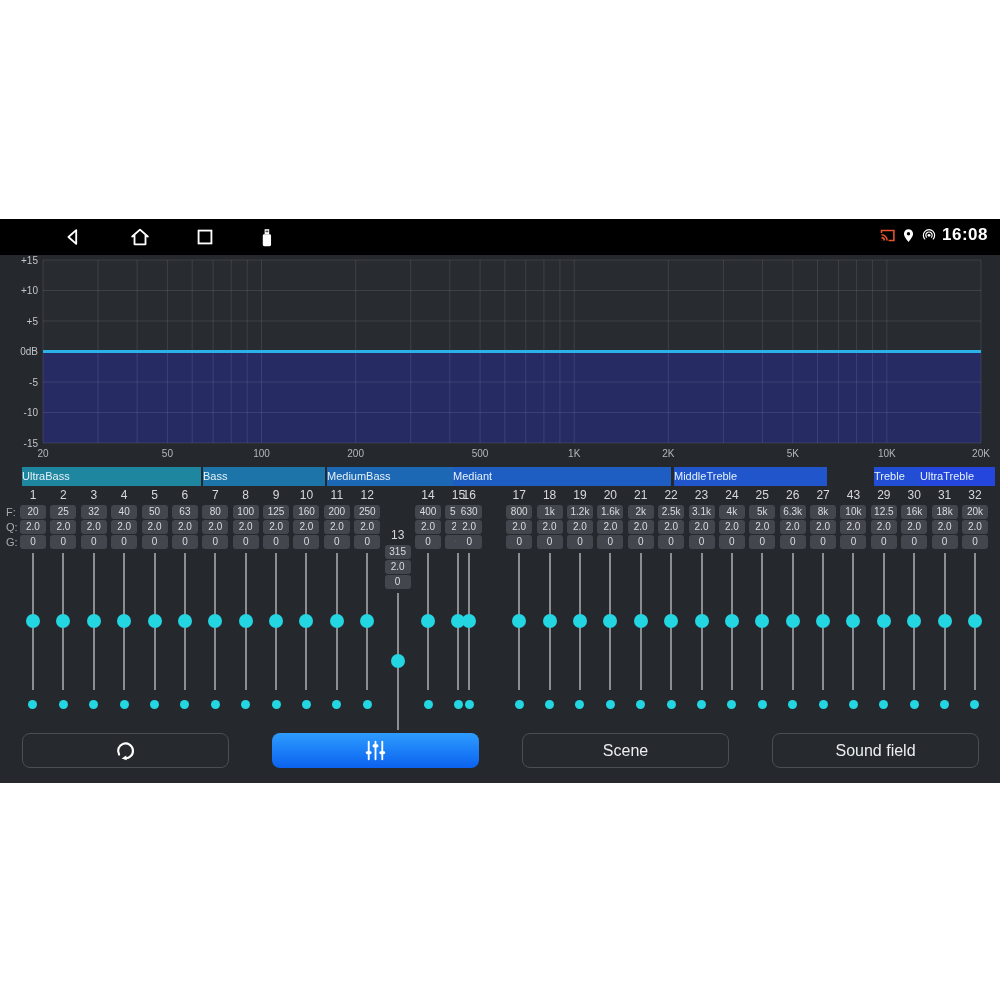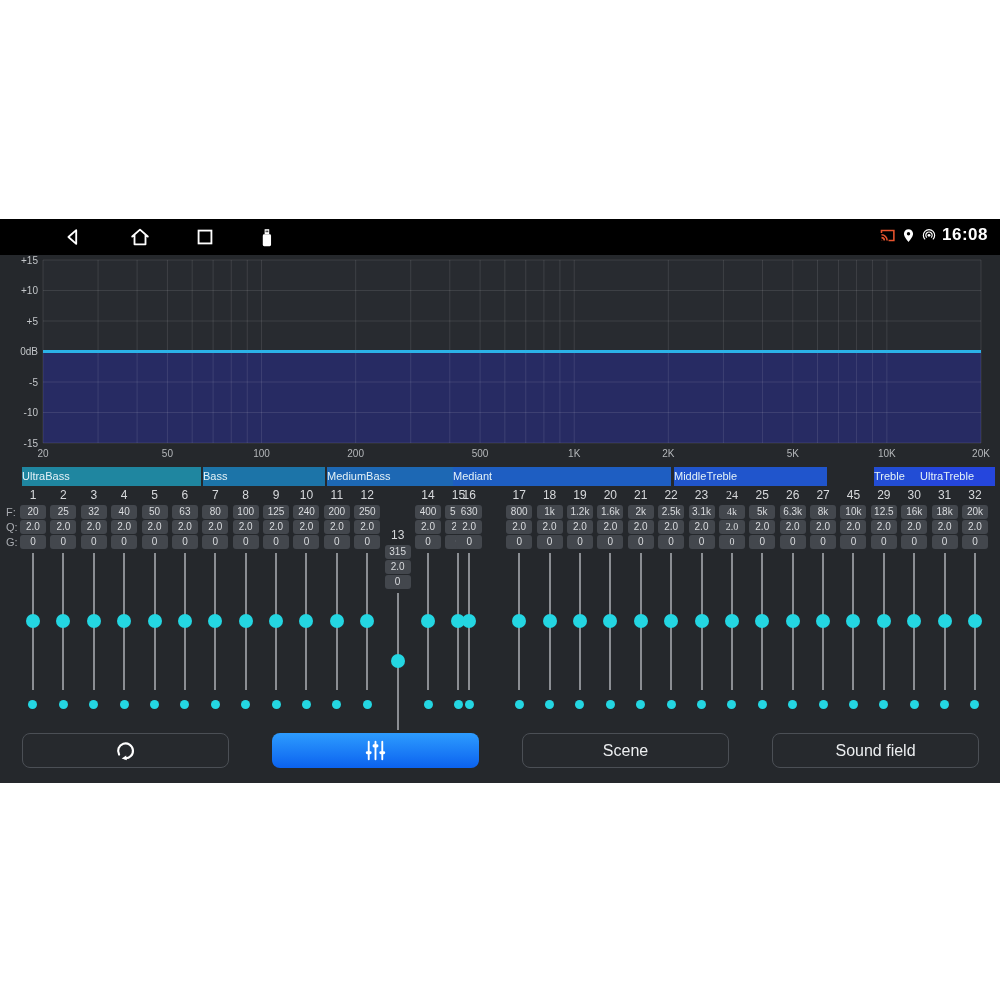--- a/index.html
+++ b/index.html
@@ -223,21 +223,21 @@
         <div class="ch-num">9</div>
         <div class="pill pill-f">125</div>
         <div class="pill pill-q">2.0</div>
         <div class="pill pill-g">0</div>
         <div class="track"></div>
         <div class="knob" style="background: rgb(36, 214, 226); top: 126px;"></div>
         <div class="dot" style="background: rgb(36, 214, 226);"></div>
       </div>
       <div class="col" style="left: 291.283px; width: 30.4px;">
         <div class="ch-num">10</div>
-        <div class="pill pill-f">240</div>
+        <div class="pill pill-f">160</div>
         <div class="pill pill-q">2.0</div>
         <div class="pill pill-g">0</div>
         <div class="track"></div>
         <div class="knob" style="background: rgb(36, 214, 226); top: 126px;"></div>
         <div class="dot" style="background: rgb(36, 214, 226);"></div>
       </div>
       <div class="col" style="left: 321.67px; width: 30.4px;">
         <div class="ch-num">11</div>
         <div class="pill pill-f">200</div>
         <div class="pill pill-q">2.0</div>
@@ -347,21 +347,21 @@
       </div>
       <div class="col" style="left: 686.314px; width: 30.4px;">
         <div class="ch-num">23</div>
         <div class="pill pill-f">3.1k</div>
         <div class="pill pill-q">2.0</div>
         <div class="pill pill-g">0</div>
         <div class="track"></div>
         <div class="knob" style="background: rgb(36, 214, 226); top: 126px;"></div>
         <div class="dot" style="background: rgb(36, 214, 226);"></div>
       </div>
-      <div class="col" style="left: 716.701px; width: 30.4px; font-family: Liberation Serif, serif;">
+      <div class="col" style="left: 716.701px; width: 30.4px;">
         <div class="ch-num">24</div>
         <div class="pill pill-f">4k</div>
         <div class="pill pill-q">2.0</div>
         <div class="pill pill-g">0</div>
         <div class="track"></div>
         <div class="knob" style="background: rgb(36, 214, 226); top: 126px;"></div>
         <div class="dot" style="background: rgb(36, 214, 226);"></div>
       </div>
       <div class="col" style="left: 747.088px; width: 30.4px;">
         <div class="ch-num">25</div>
@@ -384,21 +384,21 @@
       <div class="col" style="left: 807.862px; width: 30.4px;">
         <div class="ch-num">27</div>
         <div class="pill pill-f">8k</div>
         <div class="pill pill-q">2.0</div>
         <div class="pill pill-g">0</div>
         <div class="track"></div>
         <div class="knob" style="background: rgb(36, 214, 226); top: 126px;"></div>
         <div class="dot" style="background: rgb(36, 214, 226);"></div>
       </div>
       <div class="col" style="left: 838.249px; width: 30.4px;">
-        <div class="ch-num">45</div>
+        <div class="ch-num">43</div>
         <div class="pill pill-f">10k</div>
         <div class="pill pill-q">2.0</div>
         <div class="pill pill-g">0</div>
         <div class="track"></div>
         <div class="knob" style="background: rgb(36, 214, 226); top: 126px;"></div>
         <div class="dot" style="background: rgb(36, 214, 226);"></div>
       </div>
       <div class="col" style="left: 868.636px; width: 30.4px;">
         <div class="ch-num">29</div>
         <div class="pill pill-f">12.5</div>

